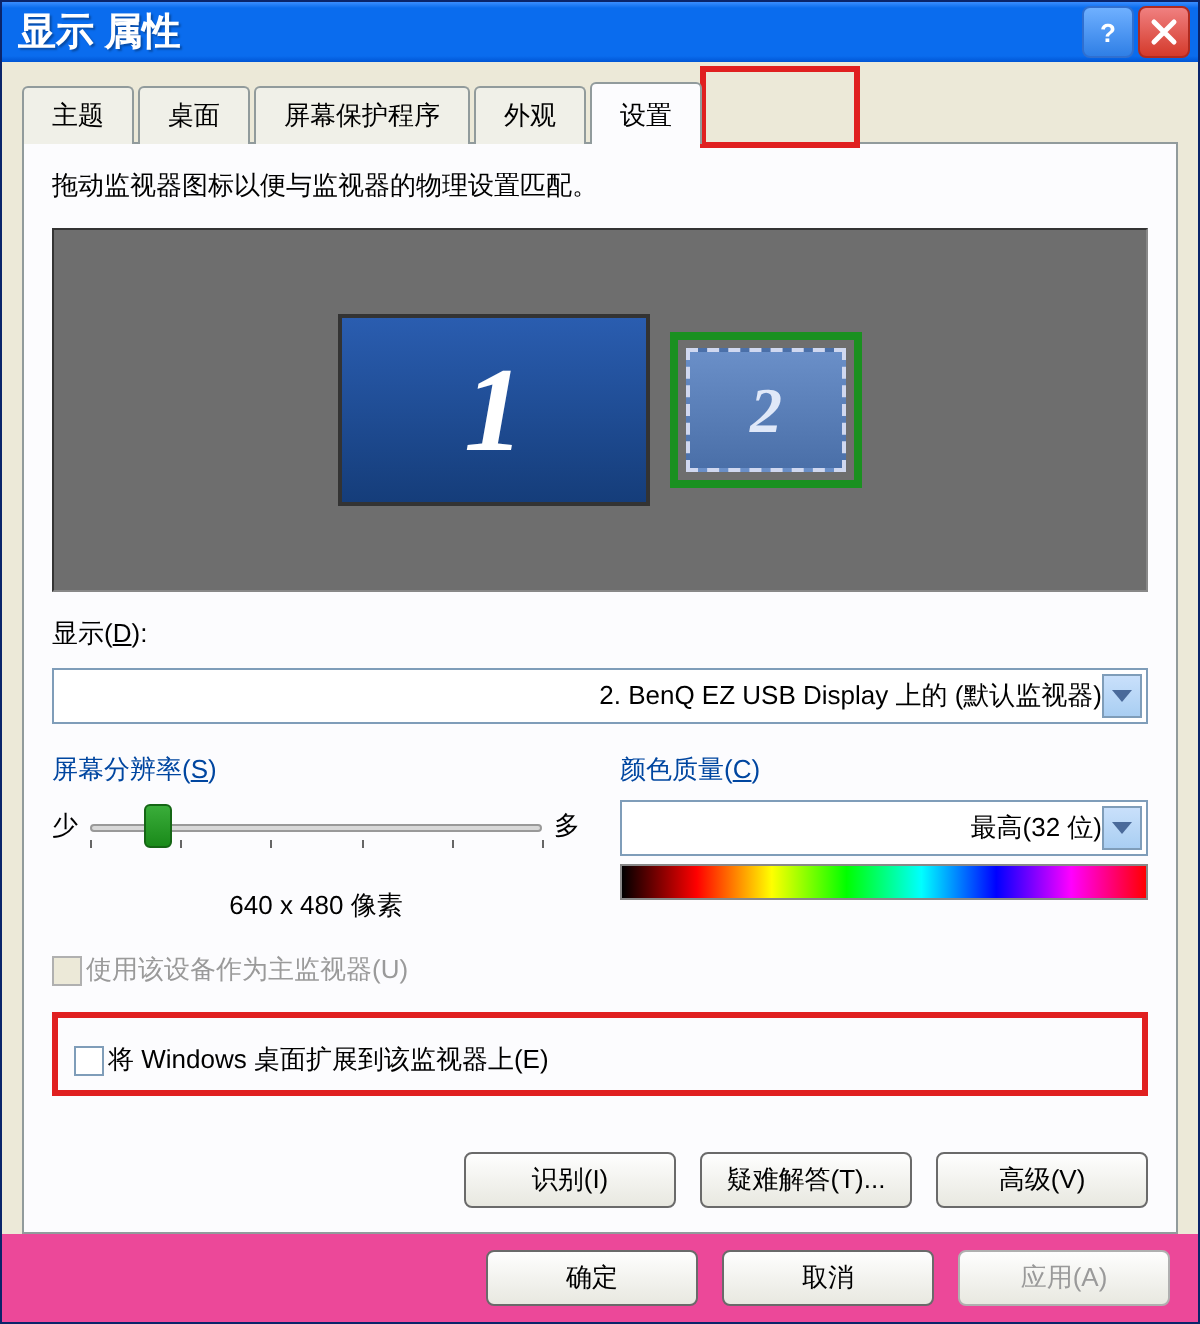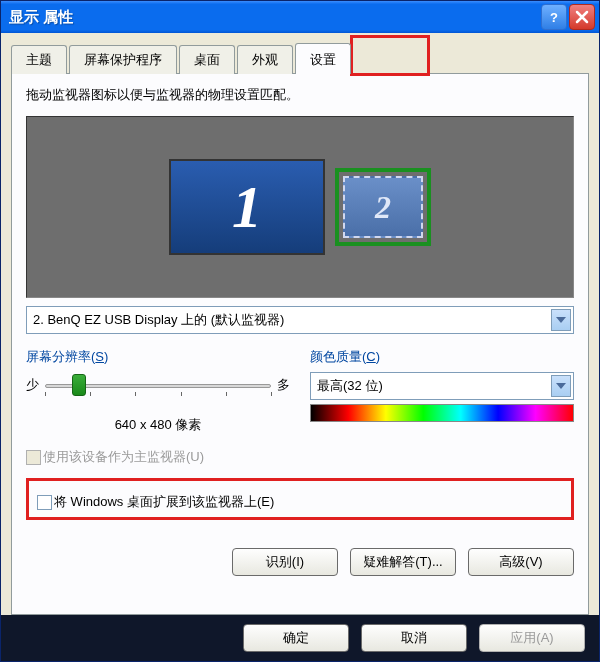--- a/index.html
+++ b/index.html
@@ -1,21 +1,21 @@
 <!DOCTYPE html>
 <html><head>
 <meta charset="utf-8">
 <style>
 * { box-sizing: border-box; margin: 0; padding: 0; font-family: 'Microsoft YaHei', SimSun, Tahoma, sans-serif; font-size: 13px; }
 body { background: #fff; }
 
 .window { width: 600px; height: 662px; background: #ece9d8; border: 1px solid #0a246a; display: flex; flex-direction: column; }
 
 .titlebar { height: 32px; background: linear-gradient(to bottom, #3a8dff, #0a6cee 10%, #0a6cee 90%, #0055d4); display: flex; align-items: center; padding: 0 4px 0 8px; color: #fff; font-weight: bold; }
-.titlebar .title { flex: 1; font-size: 15px; text-shadow: 1px 1px 1px rgba(0,0,0,0.3); }
+.titlebar .title { flex: 1; font-size: 19px; text-shadow: 1px 1px 1px rgba(0,0,0,0.3); }
 .titlebar .btn { width: 26px; height: 26px; margin-left: 2px; border-radius: 4px; display: flex; align-items: center; justify-content: center; cursor: pointer; }
 .help-btn { background: linear-gradient(to bottom, #6fb0ff, #2f7fe6); border: 1px solid #2f6fd0; }
 .close-btn { background: linear-gradient(to bottom, #f08080, #d43a2b); border: 1px solid #b02a1f; }
 .help-btn svg, .close-btn svg { width: 16px; height: 16px; }
 
 .content { flex: 1; padding: 10px 10px 0 10px; display: flex; flex-direction: column; border-radius: 31px; }
 
 .tab-row { display: flex; align-items: flex-end; height: 30px; position: relative; }
 .tab { padding: 5px 14px; border: 1px solid #919b9c; border-bottom: none; background: #f0f0e8; border-radius: 3px 3px 0 0; margin-right: 2px; cursor: pointer; position: relative; top: 1px; }
 .tab.active { background: #fcfcfe; z-index: 2; padding-top: 7px; }
@@ -27,21 +27,21 @@
 
 .monitor-arrange { height: 182px; background: #6e6e6e; border: 1px inset #888; position: relative; display: flex; align-items: center; justify-content: center; gap: 10px; }
 .monitor-box { display: flex; align-items: center; justify-content: center; color: #fff; font-weight: bold; cursor: pointer; }
 .monitor-1 { width: 156px; height: 96px; background: linear-gradient(to bottom, #2a5db0, #153d7a); border: 2px solid #333; font-size: 60px; font-style: italic; font-family: Georgia, serif; }
 .monitor-2-wrap { width: 88px; height: 70px; border: 4px solid #1a9020; display: flex; align-items: center; justify-content: center; box-sizing: content-box; }
 .monitor-2 { width: 80px; height: 62px; background: linear-gradient(to bottom, #6a8fc8, #4a6fa8); border: 2px dashed #d0d8f0; font-size: 32px; font-style: italic; color: #e0e8f8; font-family: Georgia, serif; }
 
 .field-label { margin-top: 4px; }
 .field-label .u { text-decoration: underline; }
 
-.dropdown { width: 100%; height: 28px; border: 1px solid #7f9db9; background: #fff; display: flex; align-items: center; padding: 0 2px 0 6px; cursor: pointer; }
+.dropdown { width: 100%; height: 28px; border: 1px solid #7f9db9; background: #fff; display: flex; align-items: center; padding: 0 2px 0 6px; cursor: pointer; text-align: right; }
 .dropdown .dd-text { flex: 1; white-space: nowrap; overflow: hidden; }
 .dropdown .dd-arrow { width: 20px; height: 22px; background: linear-gradient(to bottom, #c9e0fb, #a9cef2); border: 1px solid #7f9db9; display: flex; align-items: center; justify-content: center; }
 .dd-arrow svg { width: 10px; height: 6px; }
 
 .two-col { display: flex; gap: 20px; margin-top: 6px; }
 .col { flex: 1; }
 .group-title { color: #0046a0; margin-bottom: 6px; }
 .group-title .u { text-decoration: underline; }
 
 .slider-row { display: flex; align-items: center; gap: 6px; }
@@ -56,21 +56,21 @@
 .checkbox-row { display: flex; align-items: center; gap: 2px; margin-top: 6px; }
 .checkbox-row.disabled { color: #9a9a9a; }
 .cb { width: 15px; height: 15px; border: 1px solid #7f9db9; background: #fff; flex-shrink: 0; }
 .cb.disabled { background: #ece9d8; border-color: #b0b0b0; }
 .checkbox-highlight { border: 3px solid #e02020; padding: 6px 8px; margin-top: 4px; text-align: center; }
 
 .btn-row { display: flex; justify-content: flex-end; gap: 12px; margin-top: 20px; }
 .xp-button { min-width: 106px; height: 28px; background: linear-gradient(to bottom, #fefefe, #e8e8e0); border: 1px solid #6a6a6a; border-radius: 4px; cursor: pointer; padding: 0 12px; display: flex; align-items: center; justify-content: center; }
 .xp-button.disabled { color: #9a9a9a; border-color: #b0b0b0; cursor: default; }
 
-.dialog-buttons { height: 46px; background: #0f172a; display: flex; align-items: center; justify-content: flex-end; gap: 12px; padding: 0 14px; border-top: none; }
+.dialog-buttons { height: 46px; background: #ec4899; display: flex; align-items: center; justify-content: flex-end; gap: 12px; padding: 0 14px; border-top: none; }
 </style>
 </head>
 <body>
 
 <div class="window">
   <div class="titlebar">
     <span class="title">显示 属性</span>
     <div class="btn help-btn">
       <svg viewBox="0 0 16 16">
           <text x="8" y="13" text-anchor="middle" fill="#fff" font-size="14" font-weight="bold">?</text>
@@ -79,37 +79,38 @@
     <div class="btn close-btn">
       <svg viewBox="0 0 16 16">
           <path d="M3 3 L13 13 M13 3 L3 13" stroke="#fff" stroke-width="2.5" stroke-linecap="round"></path>
         </svg>
     </div>
   </div>
 
   <div class="content">
     <div class="tab-row">
       <div class="tab">主题</div>
+      <div class="tab">桌面</div>
       <div class="tab">屏幕保护程序</div>
-      <div class="tab">桌面</div>
       <div class="tab">外观</div>
       <div class="tab active">设置</div>
       <div class="tab-highlight-active" style="left:339px; top:-8px; width:80px; height:41px;"></div>
     </div>
 
     <div class="panel">
       <div class="instruction">拖动监视器图标以便与监视器的物理设置匹配。</div>
 
       <div class="monitor-arrange">
         <div class="monitor-box monitor-1">1</div>
         <div class="monitor-2-wrap">
           <div class="monitor-box monitor-2">2</div>
         </div>
       </div>
 
+      <div class="field-label">显示(<span class="u">D</span>):</div>
       <div class="dropdown">
         <span class="dd-text">2. BenQ EZ USB Display 上的 (默认监视器)</span>
         <span class="dd-arrow">
             <svg viewBox="0 0 10 6">
               <path d="M0 0 L5 6 L10 0 Z" fill="#4a6a9a"></path>
             </svg>
           </span>
       </div>
 
       <div class="two-col">

